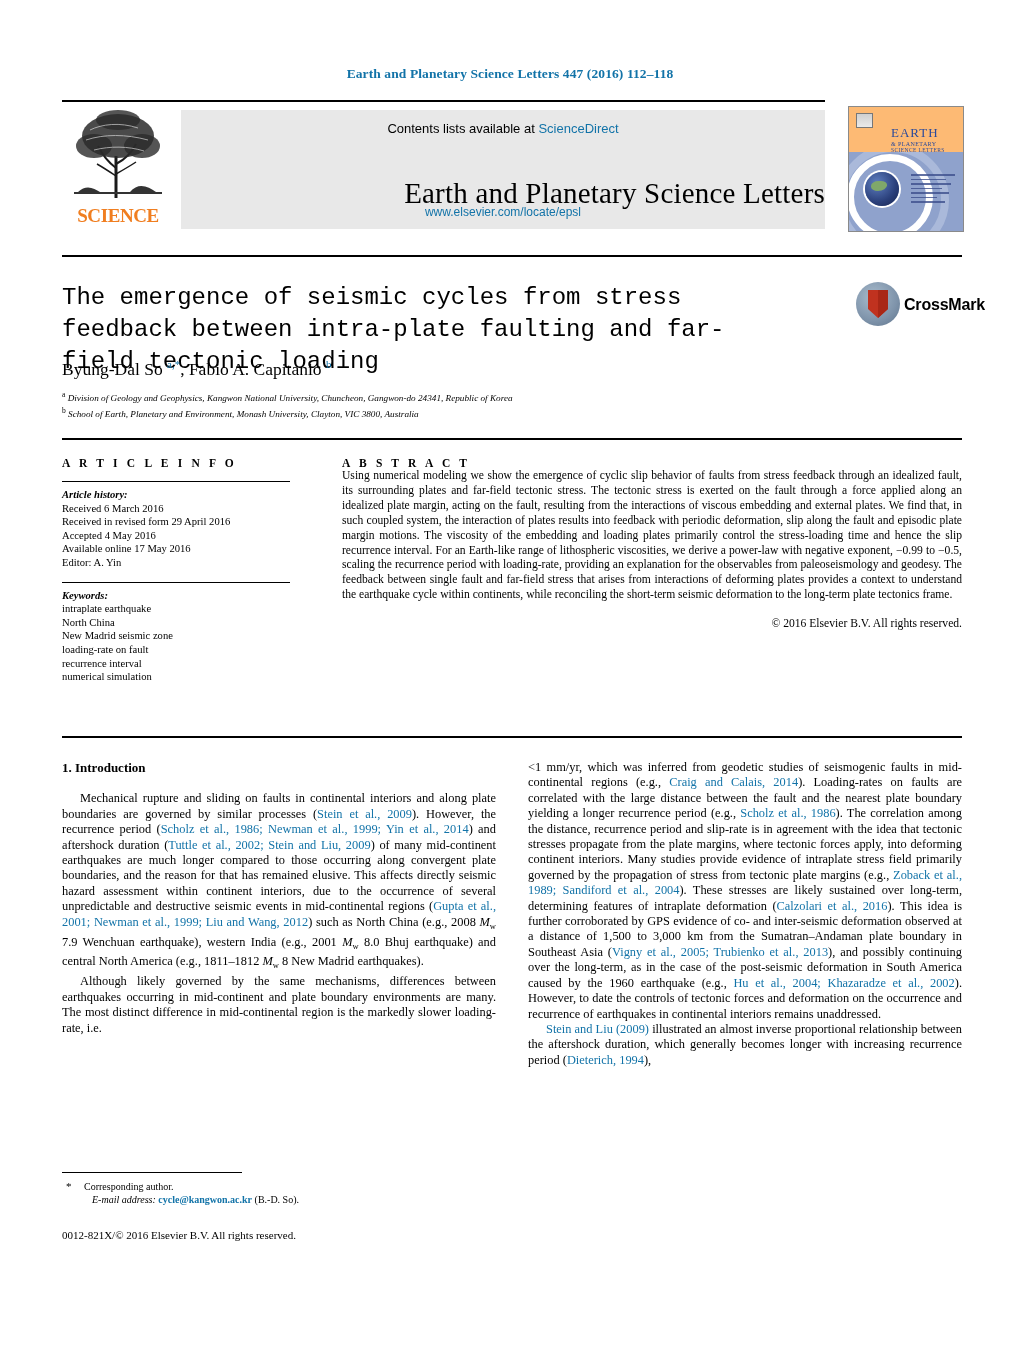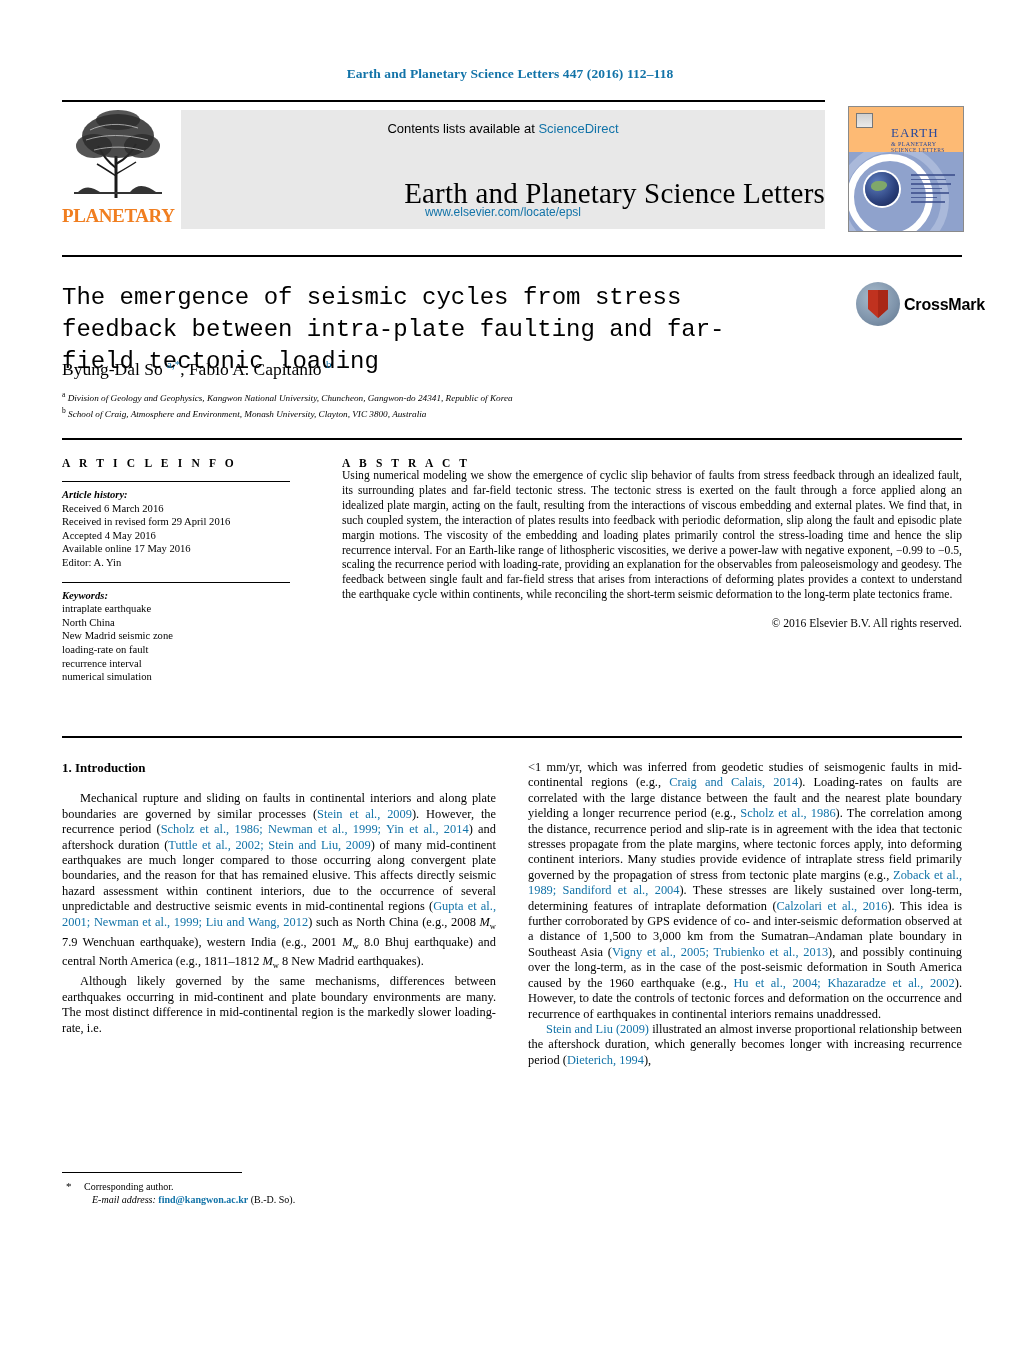--- a/index.html
+++ b/index.html
@@ -320,21 +320,21 @@
             <path d="M22 34 C40 28 62 28 84 34"></path>
             <path d="M30 44 C46 40 64 40 80 45"></path>
           </g>
           <g fill="#333">
             <rect x="10" y="86" width="88" height="2"></rect>
             <path d="M14 86 C22 78 30 82 36 86 Z"></path>
             <path d="M66 86 C74 76 84 80 92 86 Z"></path>
           </g>
         </svg>
       </div>
-      <div class="elsevier-word">PLANETARY</div>
+      <div class="elsevier-word">SCIENCE</div>
     </div>
 
     <div class="banner">
       <div class="contents">
         <span>Contents lists available at </span><span class="sd">ScienceDirect</span>
       </div>
       <div class="jtitle">Earth and Planetary Science Letters</div>
       <div class="jurl">www.elsevier.com/locate/epsl</div>
     </div>
 
@@ -373,21 +373,21 @@
         <path d="M2 1 H22 V20 L12 29 L2 20 Z" fill="#c0321f"></path>
         <path d="M12 1 H22 V20 L12 29 Z" fill="#a92716"></path>
       </svg>
     </div>
     <div class="cm-label">CrossMark</div>
   </div>
 
   <div class="authors">Byung-Dal So <sup>a,*</sup>, Fabio A. Capitanio <sup>b</sup></div>
   <div class="affil">
     <div><sup>a</sup> <span>Division of Geology and Geophysics, Kangwon National University, Chuncheon, Gangwon-do 24341, Republic of Korea</span></div>
-    <div><sup>b</sup> <span>School of Craig, Atmosphere and Environment, Monash University, Clayton, VIC 3800, Australia</span></div>
+    <div><sup>b</sup> <span>School of Earth, Planetary and Environment, Monash University, Clayton, VIC 3800, Australia</span></div>
   </div>
 
   <div class="info-rule-top"></div>
 
   <div class="info-col">
     <div class="sec-head">A R T I C L E   I N F O</div>
     <div class="info-rule"></div>
     <div class="info-body">
       <div class="lbl">Article history:</div>
       <div>Received 6 March 2016</div>
@@ -426,21 +426,22 @@
     <p class="noind">&lt;1 mm/yr, which was inferred from geodetic studies of seismogenic faults in mid-continental regions (e.g., <span class="cite">Craig and Calais, 2014</span>). Loading-rates on faults are correlated with the large distance between the fault and the nearest plate boundary yielding a longer recurrence period (e.g., <span class="cite">Scholz et al., 1986</span>). The correlation among the distance, recurrence period and slip-rate is in agreement with the idea that tectonic stresses propagate from the plate margins, where tectonic forces apply, into deforming continent interiors. Many studies provide evidence of intraplate stress field primarily governed by the propagation of stress from tectonic plate margins (e.g., <span class="cite">Zoback et al., 1989; Sandiford et al., 2004</span>). These stresses are likely sustained over long-term, determining features of intraplate deformation (<span class="cite">Calzolari et al., 2016</span>). This idea is further corroborated by GPS evidence of co- and inter-seismic deformation observed at a distance of 1,500 to 3,000 km from the Sumatran–Andaman plate boundary in Southeast Asia (<span class="cite">Vigny et al., 2005; Trubienko et al., 2013</span>), and possibly continuing over the long-term, as in the case of the post-seismic deformation in South America caused by the 1960 earthquake (e.g., <span class="cite">Hu et al., 2004; Khazaradze et al., 2002</span>). However, to date the controls of tectonic forces and deformation on the occurrence and recurrence of earthquakes in continental interiors remains unaddressed.</p>
     <p><span class="cite">Stein and Liu (2009)</span> illustrated an almost inverse proportional relationship between the aftershock duration, which generally becomes longer with increasing recurrence period (<span class="cite">Dieterich, 1994</span>),</p>
   </div>
 
   <div class="foot-rule"></div>
   <div class="footnote">
     <span class="star">*</span>
     <div class="fn1">Corresponding author.</div>
     <div class="fn2">
       <span class="em">E-mail address:</span>
-      <span class="mail">find@kangwon.ac.kr</span>
+      <span class="mail">cycle@kangwon.ac.kr</span>
       <span class="plain">(B.-D. So).</span>
     </div>
   </div>
 
   <div class="doi-block">
+    <div>0012-821X/© 2016 Elsevier B.V. All rights reserved.</div>
   </div>
 
 </div>
 
 </body></html>

